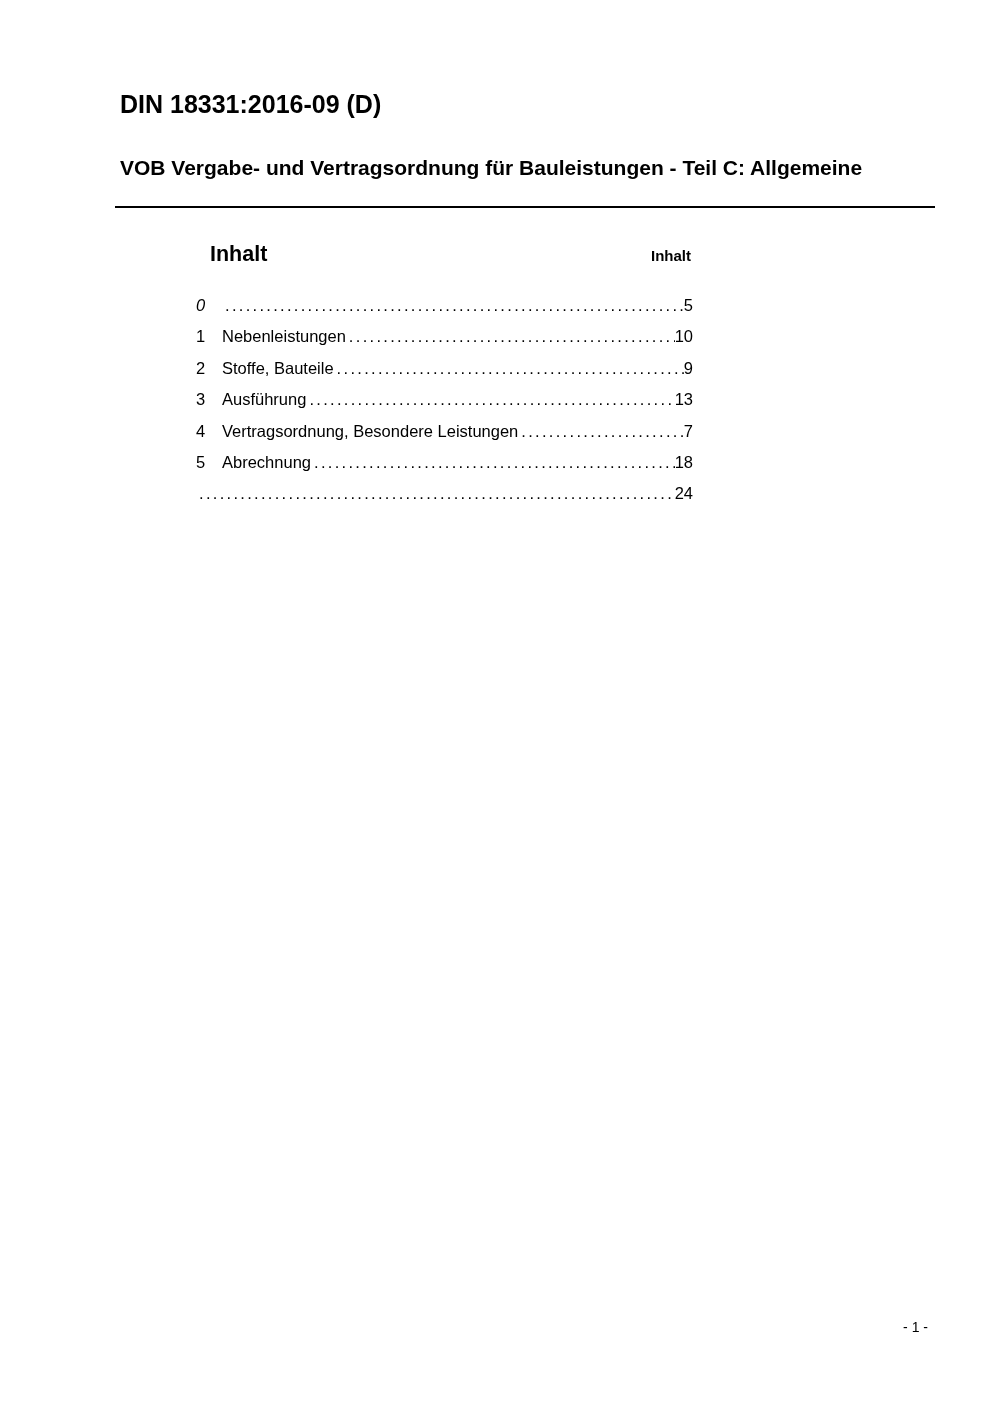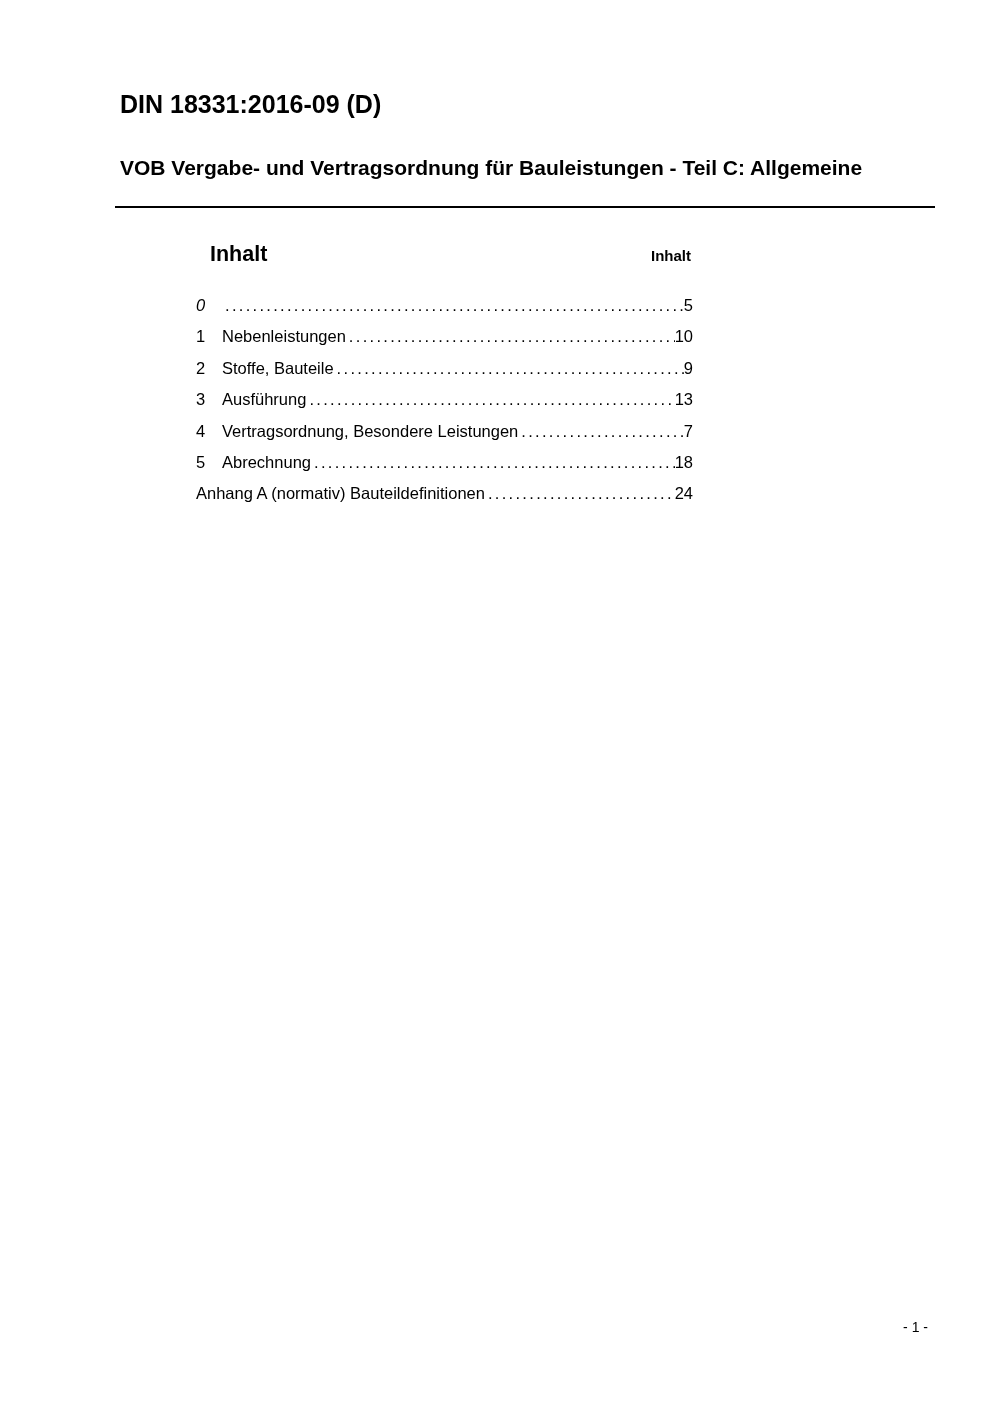--- a/index.html
+++ b/index.html
@@ -162,21 +162,20 @@
 
     <div class="toc-row">
       <span class="toc-num">5</span>
       <span class="toc-label">Abrechnung</span>
       <span class="toc-dots"></span>
       <span class="toc-page">18</span>
     </div>
 
     <div class="toc-row">
 
-      <span class="toc-label">Anhang A (normativ) Bauteildefinitionen</span>
       <span class="toc-dots"></span>
       <span class="toc-page">24</span>
     </div>
 
   </div>
 
   <div class="footer-page-number">- 1 -</div>
 
 </div>
 

